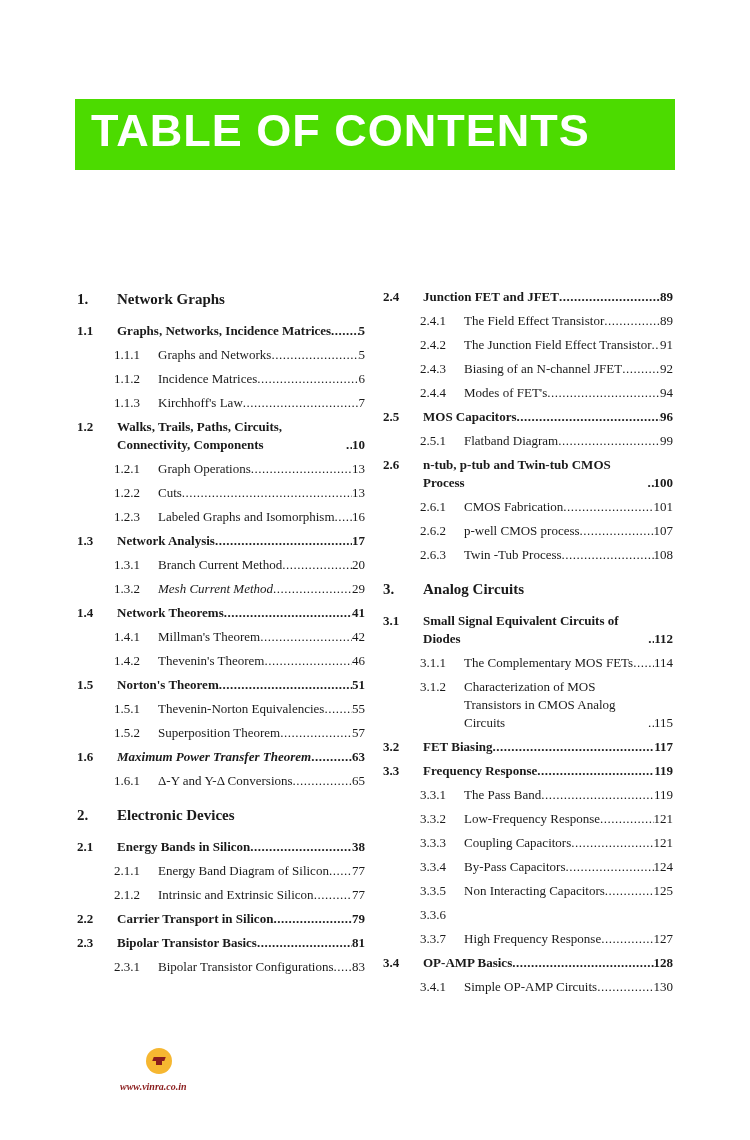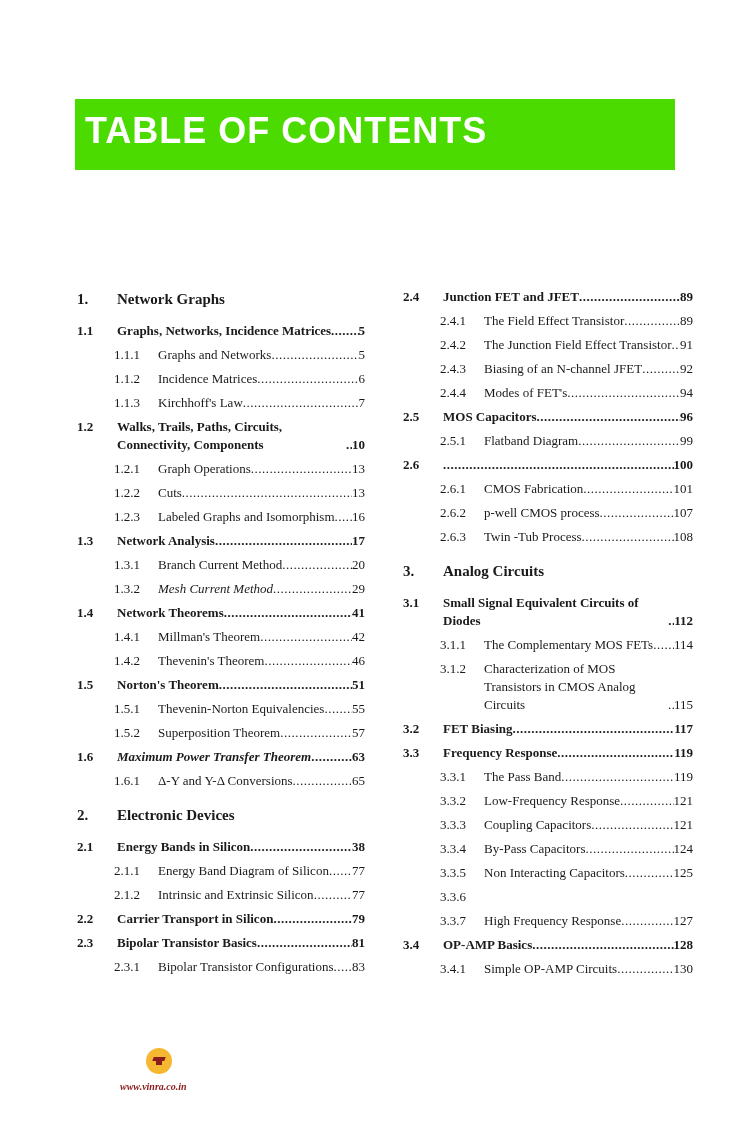--- a/index.html
+++ b/index.html
@@ -1,24 +1,24 @@
 <!DOCTYPE html>
 <html><head>
   <meta charset="utf-8">
   <style>
     html, body { margin: 0; padding: 0; background: #ffffff; }
     body { width: 750px; height: 1140px; position: relative; overflow: hidden;
            font-family: "Liberation Serif", "DejaVu Serif", serif; color: #1a1a1a; }
     .banner { position: absolute; left: 75px; top: 99px; width: 600px; height: 71px; background: #4cdb00; }
-    .banner-title { position: absolute; left: 10px; top: 4px; color: #ffffff;
+    .banner-title { position: absolute; left: 16px; top: 4px; color: #ffffff;
                     font-family: "Liberation Sans", "DejaVu Sans", sans-serif; font-weight: bold;
-                    font-size: 36px; letter-spacing: 1px; line-height: 56px; }
+                    font-size: 45px; letter-spacing: 1px; line-height: 56px; }
     .col { position: absolute; top: 288px; }
     .col-left { left: 77px; width: 288px; }
-    .col-right { left: 403px; width: 290px; }
+    .col-right { left: 383px; width: 290px; }
     .chapter { display: flex; font-weight: bold; font-size: 15px; line-height: 22px; }
     .chapter .num { width: 40px; flex: none; }
     .sec { display: flex; font-weight: bold; font-size: 13px; line-height: 18px; }
     .sec .num { width: 40px; flex: none; }
     .sub { display: flex; font-size: 13px; line-height: 18px; padding-left: 37px; }
     .sub .num { width: 44px; flex: none; }
     .title-wrap { flex: 1; display: flex; align-items: flex-end; min-width: 0; }
     .title-text { flex: none; max-width: 100%; }
     .dots { flex: 1; overflow: hidden; white-space: nowrap; min-width: 6px; }
     .dots::after { content: "........................................................................................................................................................"; letter-spacing: 0.5px; }
@@ -307,20 +307,21 @@
       <span class="num">2.5.1</span>
       <span class="title-wrap">
         <span class="title-text" style="flex: 0 1 auto;">Flatband Diagram</span>
         <span class="dots"></span>
         <span class="page">99</span>
       </span>
     </div>
     <div class="sec entry">
       <span class="num">2.6</span>
       <span class="title-wrap">
+        <span class="title-text" style="flex: 0 1 auto;">n-tub, p-tub and Twin-tub CMOS Process</span>
         <span class="dots"></span>
         <span class="page">100</span>
       </span>
     </div>
     <div class="sub entry">
       <span class="num">2.6.1</span>
       <span class="title-wrap">
         <span class="title-text" style="flex: 0 1 auto;">CMOS Fabrication</span>
         <span class="dots"></span>
         <span class="page">101</span>

